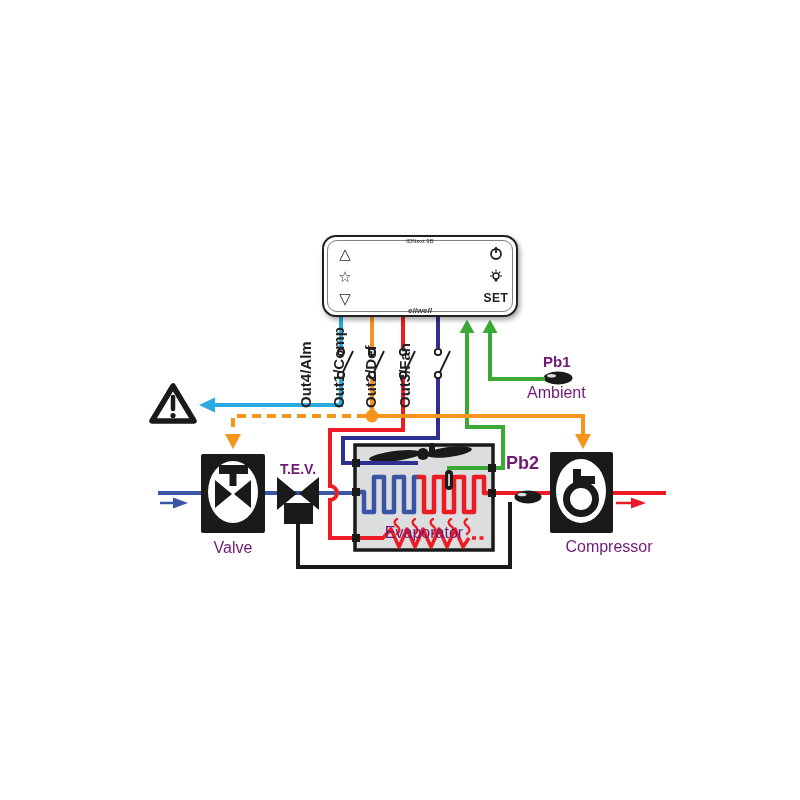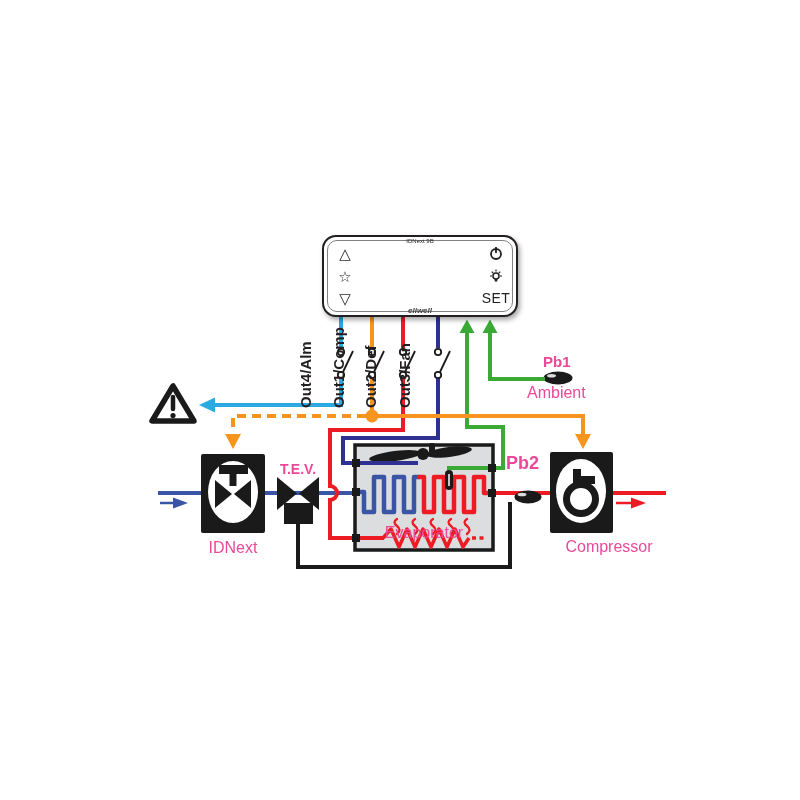--- a/index.html
+++ b/index.html
@@ -1,34 +1,34 @@
 <!DOCTYPE html>
 <html><head>
 <meta charset="utf-8">
 <style>
   html,body{margin:0;padding:0;background:#fff;}
   .canvas{position:relative;width:800px;height:800px;background:#fff;overflow:hidden;
           font-family:"Liberation Sans","DejaVu Sans",sans-serif;color:#1a1a1a;}
   svg.layer{position:absolute;left:0;top:0;}
-  .lbl{position:absolute;font-size:16px;color:#ec4899;white-space:nowrap;}
+  .lbl{position:absolute;font-size:16px;color:#701a75;white-space:nowrap;}
   .lbl.b{font-weight:bold;}
   .lbl.c{text-align:center;}
   .vlabel{position:absolute;height:17px;line-height:17px;font-size:15px;font-weight:bold;
           white-space:nowrap;transform:rotate(-90deg);transform-origin:left bottom;color:#231F20;}
   
   .panel{position:absolute;left:322px;top:235px;width:192px;height:78px;background:#fff;
          border:2px solid #231F20;border-radius:14px;box-shadow:2px 3px 5px rgba(0,0,0,.35);}
   .bezel{position:absolute;inset:3px;border:1px solid #808285;border-radius:10px;}
   .model{position:absolute;top:1px;left:0;right:0;text-align:center;font-size:6px;color:#231F20;}
   .btncol{position:absolute;top:9px;bottom:9px;display:flex;flex-direction:column;
           justify-content:space-between;align-items:center;width:26px;}
   .btncol.left{left:8px;}
   .btncol.right{right:7px;}
   .pbtn{font-size:15px;line-height:15px;color:#231F20;cursor:pointer;}
-  .setbtn{font-size:14px;font-weight:normal;letter-spacing:.5px;}
+  .setbtn{font-size:12px;font-weight:bold;letter-spacing:.5px;}
   .lcd{position:absolute;left:49px;top:13px;width:97px;height:53px;border:2.5px solid #231F20;
        border-radius:3px;background:#fff;}
   .iconsL{position:absolute;left:2px;top:3px;display:grid;grid-template-columns:8px 8px;
           grid-auto-rows:10px;font-size:7px;line-height:9px;color:#231F20;}
   .iconsR{position:absolute;right:1px;top:2px;display:flex;flex-direction:column;align-items:center;
           gap:1px;font-size:7px;line-height:8px;color:#231F20;}
   .aux{font-size:4.5px;font-weight:bold;}
   .digits{position:absolute;left:14px;top:3px;width:72px;height:44px;display:flex;align-items:center;
           justify-content:center;font-family:"DejaVu Sans Mono",monospace;font-style:italic;
           font-weight:bold;font-size:27px;letter-spacing:-4px;transform:scaleY(1.25);color:#231F20;}
@@ -221,18 +221,18 @@
 
   <div class="vlabel" style="left:314px;top:391px;">Out4/Alm</div>
   <div class="vlabel" style="left:347px;top:391px;">Out1/Comp</div>
   <div class="vlabel" style="left:379px;top:391px;">Out2/Def</div>
   <div class="vlabel" style="left:413px;top:391px;">Out3/Fan</div>
 
   <div class="lbl b" style="left:543px;top:353px;font-size:15px;">Pb1</div>
   <div class="lbl" style="left:527px;top:384px;text-align:center;">Ambient</div>
   <div class="lbl b" style="left:506px;top:453px;font-size:18px;">Pb2</div>
 
-  <div class="lbl c" style="left:193px;top:539px;width:80px;">IDNext</div>
+  <div class="lbl c" style="left:193px;top:539px;width:80px;">Valve</div>
   <div class="lbl b c" style="left:268px;top:461px;width:60px;font-size:14px;">T.E.V.</div>
   <div class="lbl c" style="left:364px;top:524px;width:120px;">Evaporator</div>
   <div class="lbl c" style="left:549px;top:538px;width:120px;">Compressor</div>
 
 </div>
 
 </body></html>

